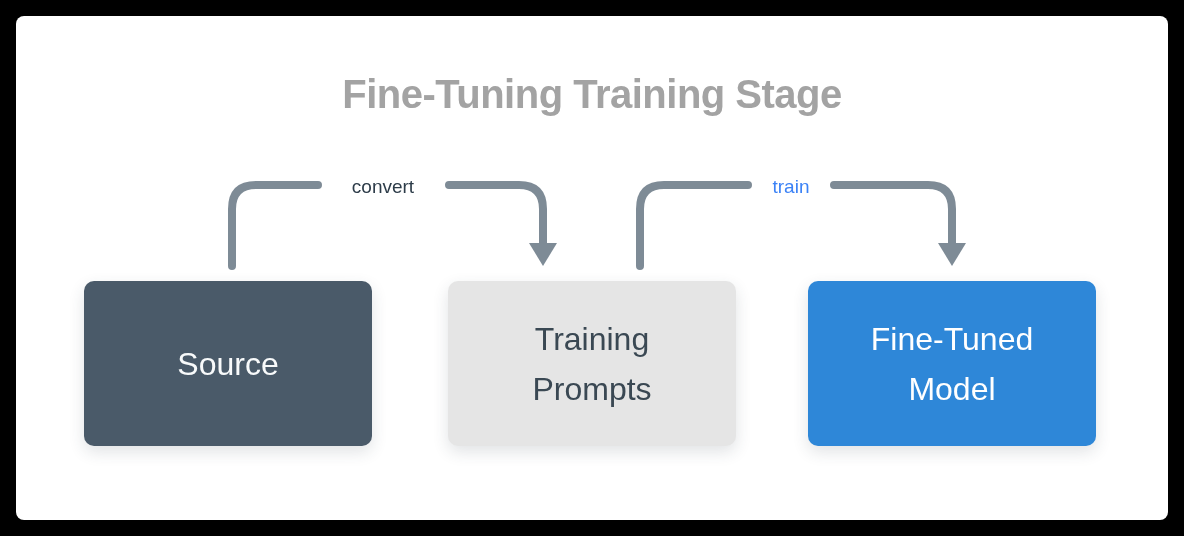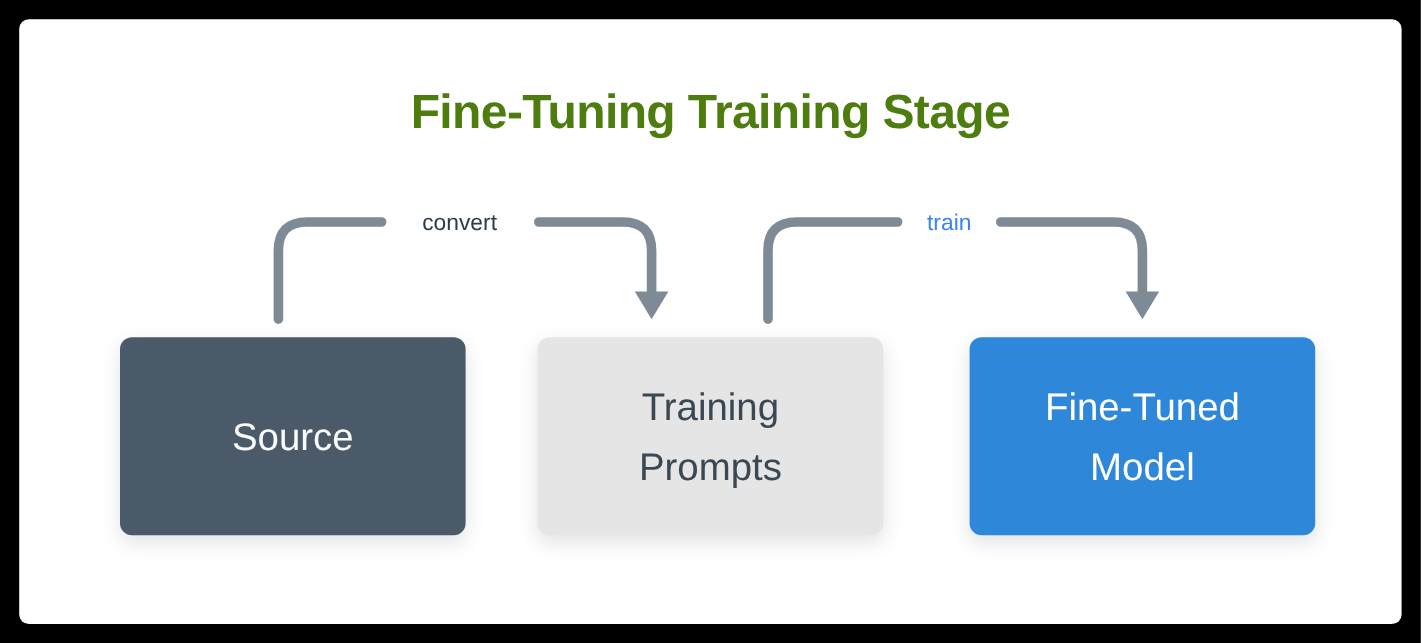--- a/index.html
+++ b/index.html
@@ -68,37 +68,37 @@
     position: absolute;
     top: 281px;
     width: 288px;
     height: 165px;
     border-radius: 10px;
     display: flex;
     align-items: center;
     justify-content: center;
     box-shadow: 0 6px 16px rgba(45, 60, 72, 0.14);
   }
-  .node.n1 { left: 100px;  background: #4a5a69; align-items: center; }
+  .node.n1 { left: 84px;  background: #4a5a69; align-items: center; }
   .node.n2 { left: 448px; background: #c2cfd9; }
   .node.n3 { left: 808px; background: #2e87d8; }
   .node-label {
     text-align: center;
     font-size: 32px;
     line-height: 50px;
     font-weight: 400;
   }
   .node-label .line { display: block; }
 </style>
 </head>
 <body style="background: rgb(0, 0, 0);">
 
 <div class="card" style="background: rgb(255, 255, 255);"></div>
 
-<h1 class="title" style="color: #4d7c0f;">Fine-Tuning Training Stage</h1>
+<h1 class="title" style="color: #a3a3a3;">Fine-Tuning Training Stage</h1>
 
 <svg class="arrow-layer" viewBox="0 0 1184 536" xmlns="http://www.w3.org/2000/svg">
   <g>
     <path d="M 232 266 V 209 Q 232 185 256 185 H 318" style="stroke: rgb(126, 139, 150);"></path>
     <path d="M 449 185 H 519 Q 543 185 543 209 V 245" style="stroke: rgb(126, 139, 150);"></path>
     <polygon points="529,243 557,243 543,266" style="fill: rgb(126, 139, 150);"></polygon>
   </g>
   <g>
     <path d="M 640 266 V 209 Q 640 185 664 185 H 748" style="stroke: rgb(126, 139, 150);"></path>
     <path d="M 834 185 H 928 Q 952 185 952 209 V 245" style="stroke: rgb(126, 139, 150);"></path>

